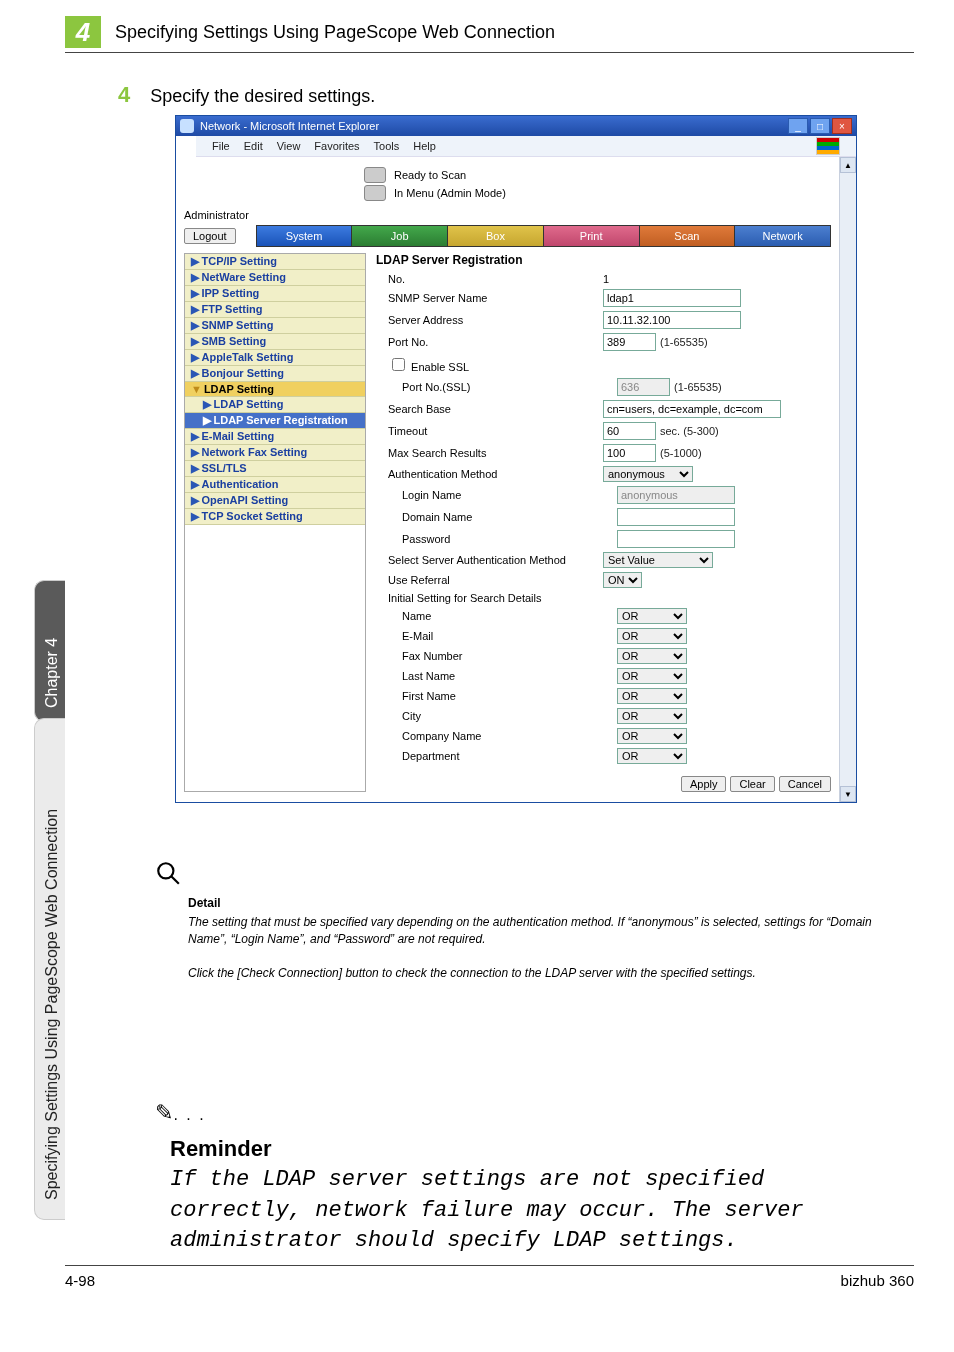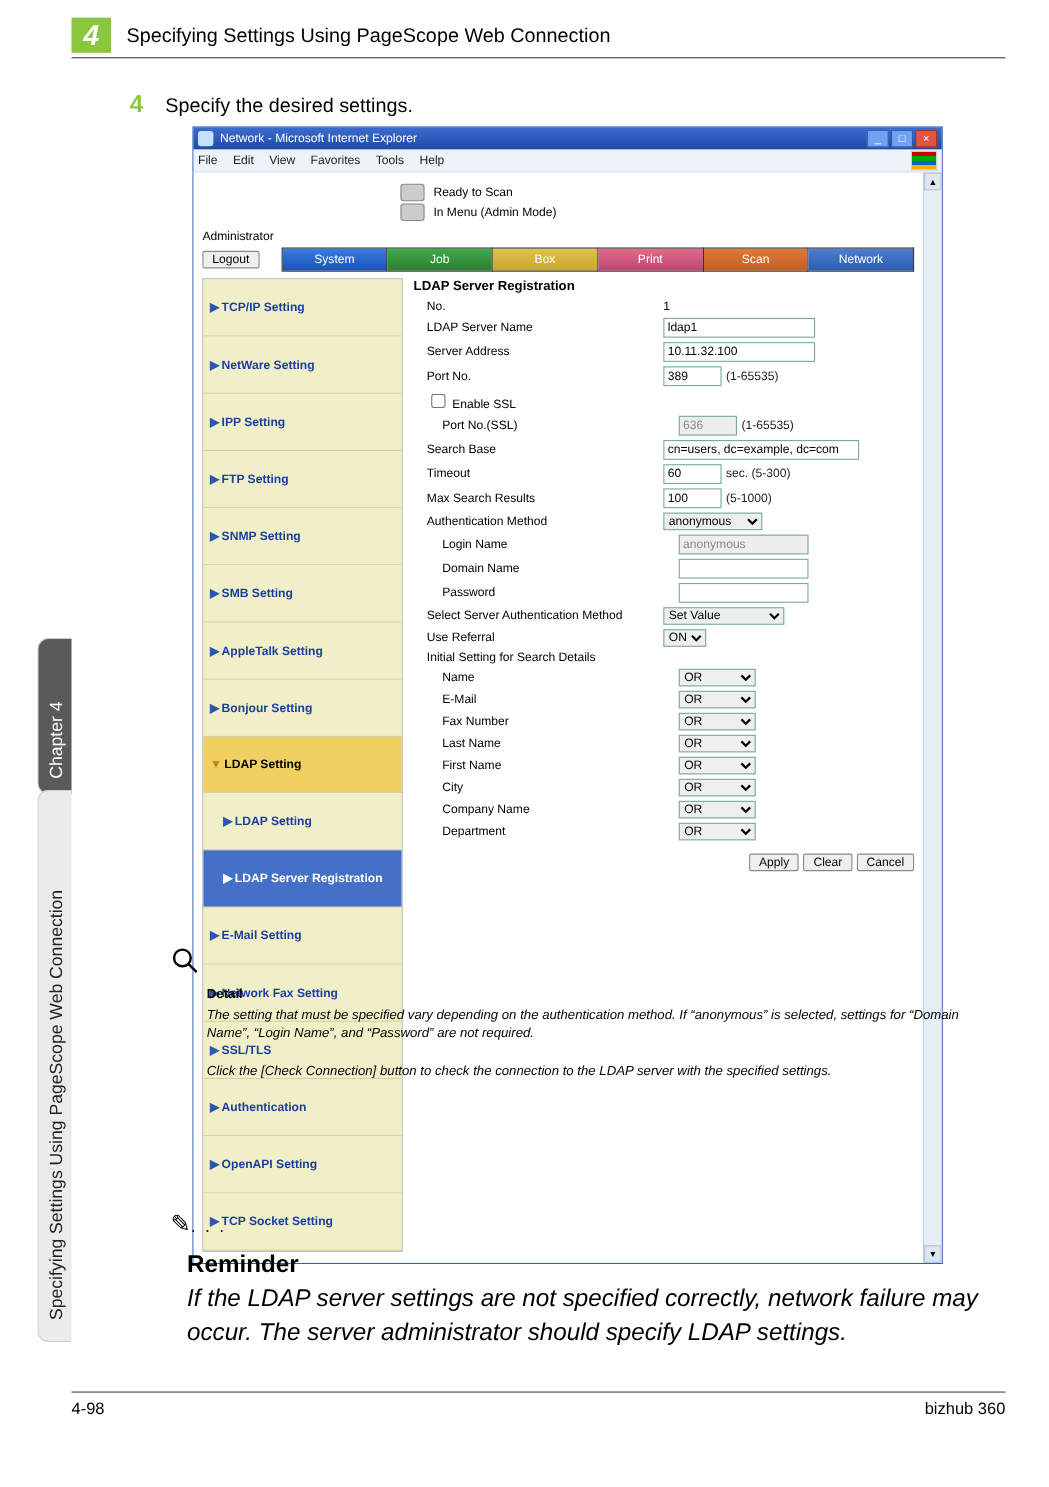--- a/index.html
+++ b/index.html
@@ -120,25 +120,26 @@
   .titlebar-left { display:flex; align-items:center; gap:6px; }
   .ie-icon { width:14px; height:14px; background:#c7e0ff; border-radius:3px; display:inline-block; }
   .win-buttons { display:flex; gap:2px; }
   .win-btn { width:18px; height:14px; background:#6fa3f0; border:1px solid #2a5bb0; display:flex; align-items:center; justify-content:center; font-size:10px; }
   .win-btn.close { background:#e05640; border-color:#a03020; color:#fff; }
   .menubar {
     background: #eef3fa;
     display: flex;
     align-items: center;
     height: 20px;
-    padding: 0 4px;
+    padding: 0 16px;
     gap: 14px;
     font-size: 11px;
     color: #222;
     border-bottom:1px solid #dde;
+    margin-left:20px;
   }
   .menubar .spacer { flex:1; }
   .ie-flag { width:22px; height:16px; background:linear-gradient(#c00 0 25%, #0a0 25% 50%, #06c 50% 75%, #fa0 75%); border:1px solid #ccc;}
   .content-area {
     display:flex;
   }
   .content-scroll {
     flex:1;
     padding: 6px 8px 10px 8px;
     background:#fff;
@@ -170,21 +171,21 @@
   .tab.orange{ background:linear-gradient(#e07a3a,#c05e22); }
   .tab.blue2 { background:linear-gradient(#4c7fd0,#2b5db0); }
 
   .main-columns {
     display:flex; margin-top:6px; gap:8px;
   }
   .sidebar {
     width:180px; border:1px solid #aaa;
   }
   .side-item {
-    display:block; padding:19px 6px; font-size:11px; font-weight:bold;
+    display:block; padding:1px 6px; font-size:11px; font-weight:bold;
     border-bottom:1px solid #cfcf9f; color:#1a3fa0; background:#f1efc8;
   }
   .side-item.active { background:#f0d060; color:#000; }
   .side-item.sub { padding-left:18px; background:#f1efc8; font-weight:bold; color:#1a3fa0; }
   .side-item.subactive { padding-left:18px; background:#4570c8; color:#fff; }
   .tri { color:#2a56b5; margin-right:2px; }
   .tri.down { color:#be8b1a; }
   .tri.white { color:#fff; }
 
   .form-panel {
@@ -210,21 +211,21 @@
   .detail-block {
     position:absolute; left:188px; top:895px; right:60px; font-size:12px; line-height:1.4;
   }
   .detail-title { font-weight:bold; }
   .detail-body { font-style:italic; margin-top:2px; }
   .detail-body2 { font-style:italic; margin-top:18px; }
 
   .reminder-icon { position:absolute; left:155px; top:1100px; font-size:22px; }
   .reminder-block { position:absolute; left:170px; top:1134px; right:60px; font-size:22px; line-height:1.4; }
   .reminder-title { font-weight:bold; }
-  .reminder-body { font-style:italic; }
+  .reminder-body { font-style:italic;font-family:Liberation Mono, monospace; }
 
   .footer {
     position:absolute; left:65px; right:40px; top:1265px; border-top:1px solid #444;
     display:flex; justify-content:space-between; font-size:15px; padding-top:6px;
   }
 
   svg.mag { width:26px; height:26px; }
 </style>
 </head>
 <body>
@@ -319,21 +320,21 @@
 
         <div class="form-panel">
           <div class="form-title">LDAP Server Registration</div>
 
           <div class="form-row">
                 <div class="form-label">No.</div>
             <div class="form-val">1</div>
               </div>
 
           <div class="form-row">
-                <div class="form-label">LDAP Server Name</div>
+                <div class="form-label">SNMP Server Name</div>
             <div class="form-val"><input type="text" style="width: 130px;" value="ldap1"></div>
               </div>
 
           <div class="form-row">
                 <div class="form-label">Server Address</div>
             <div class="form-val"><input type="text" style="width: 130px;" value="10.11.32.100"></div>
               </div>
 
           <div class="form-row">
                 <div class="form-label">Port No.</div>

